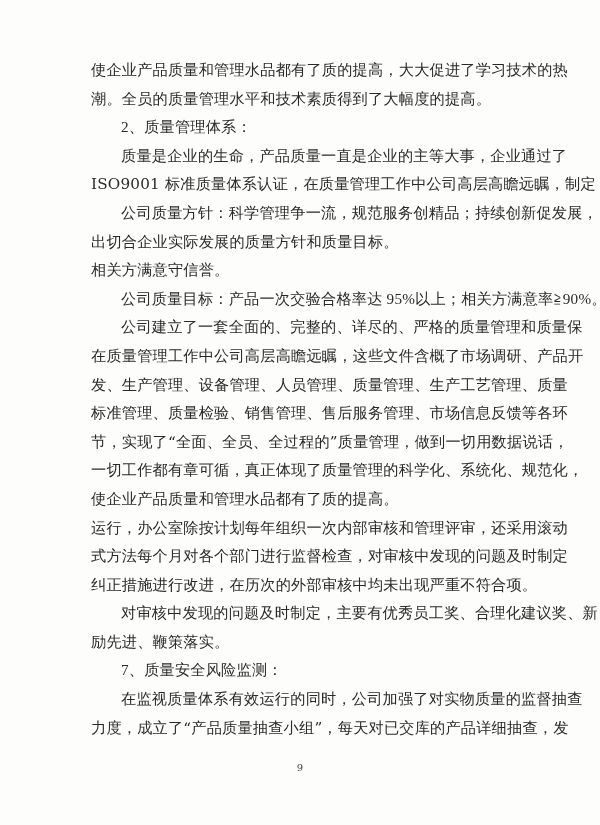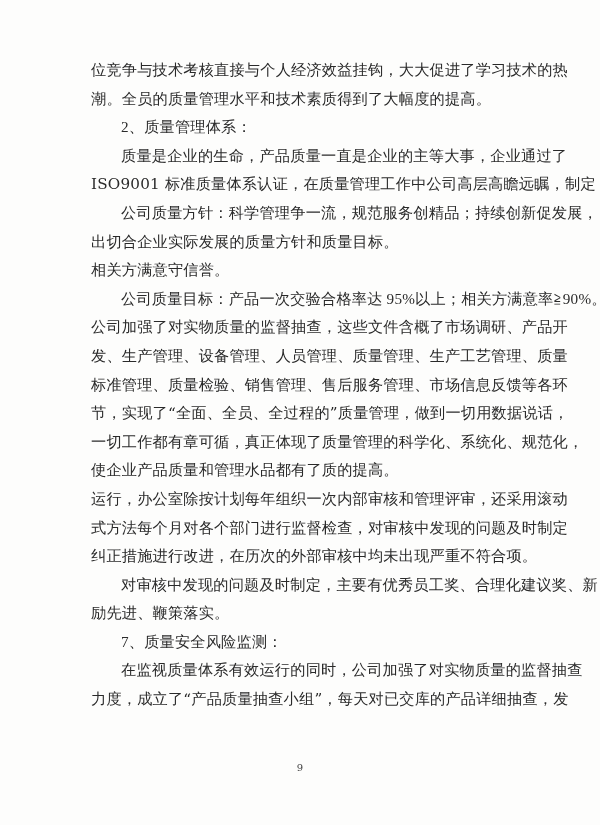--- a/index.html
+++ b/index.html
@@ -31,30 +31,31 @@
       top: 762px;
       text-align: center;
       font-size: 10px;
       color: #444;
     }
   </style>
 </head>
 <body>
 
 <div class="page">
-  <div class="line">位竞争与技术考核直接与个人经济效益挂钩，大大促进了学习技术的热</div>
+  <div class="line">使企业产品质量和管理水品都有了质的提高，大大促进了学习技术的热</div>
   <div class="line gap">潮。全员的质量管理水平和技术素质得到了大幅度的提高。</div>
   <div class="line indent gap">2、质量管理体系：</div>
   <div class="line indent gap">质量是企业的生命，产品质量一直是企业的主等大事，企业通过了</div>
   <div class="line gap">ISO9001 标准质量体系认证，在质量管理工作中公司高层高瞻远瞩，制定</div>
   <div class="line indent gap">公司质量方针：科学管理争一流，规范服务创精品；持续创新促发展，</div>
   <div class="line gap">出切合企业实际发展的质量方针和质量目标。</div>
   <div class="line gap">相关方满意守信誉。</div>
   <div class="line indent gap">公司质量目标：产品一次交验合格率达 95%以上；相关方满意率≧90%。</div>
-  <div class="line gap">公司加强了对实物质量的监督抽查，这些文件含概了市场调研、产品开</div>
+  <div class="line indent gap">公司建立了一套全面的、完整的、详尽的、严格的质量管理和质量保</div>
+  <div class="line gap">在质量管理工作中公司高层高瞻远瞩，这些文件含概了市场调研、产品开</div>
   <div class="line gap">发、生产管理、设备管理、人员管理、质量管理、生产工艺管理、质量</div>
   <div class="line gap">标准管理、质量检验、销售管理、售后服务管理、市场信息反馈等各环</div>
   <div class="line gap">节，实现了“全面、全员、全过程的”质量管理，做到一切用数据说话，</div>
   <div class="line gap">一切工作都有章可循，真正体现了质量管理的科学化、系统化、规范化，</div>
   <div class="line gap">使企业产品质量和管理水品都有了质的提高。</div>
   <div class="line gap">运行，办公室除按计划每年组织一次内部审核和管理评审，还采用滚动</div>
   <div class="line gap">式方法每个月对各个部门进行监督检查，对审核中发现的问题及时制定</div>
   <div class="line gap">纠正措施进行改进，在历次的外部审核中均未出现严重不符合项。</div>
   <div class="line indent gap">对审核中发现的问题及时制定，主要有优秀员工奖、合理化建议奖、新</div>
   <div class="line gap">励先进、鞭策落实。</div>

